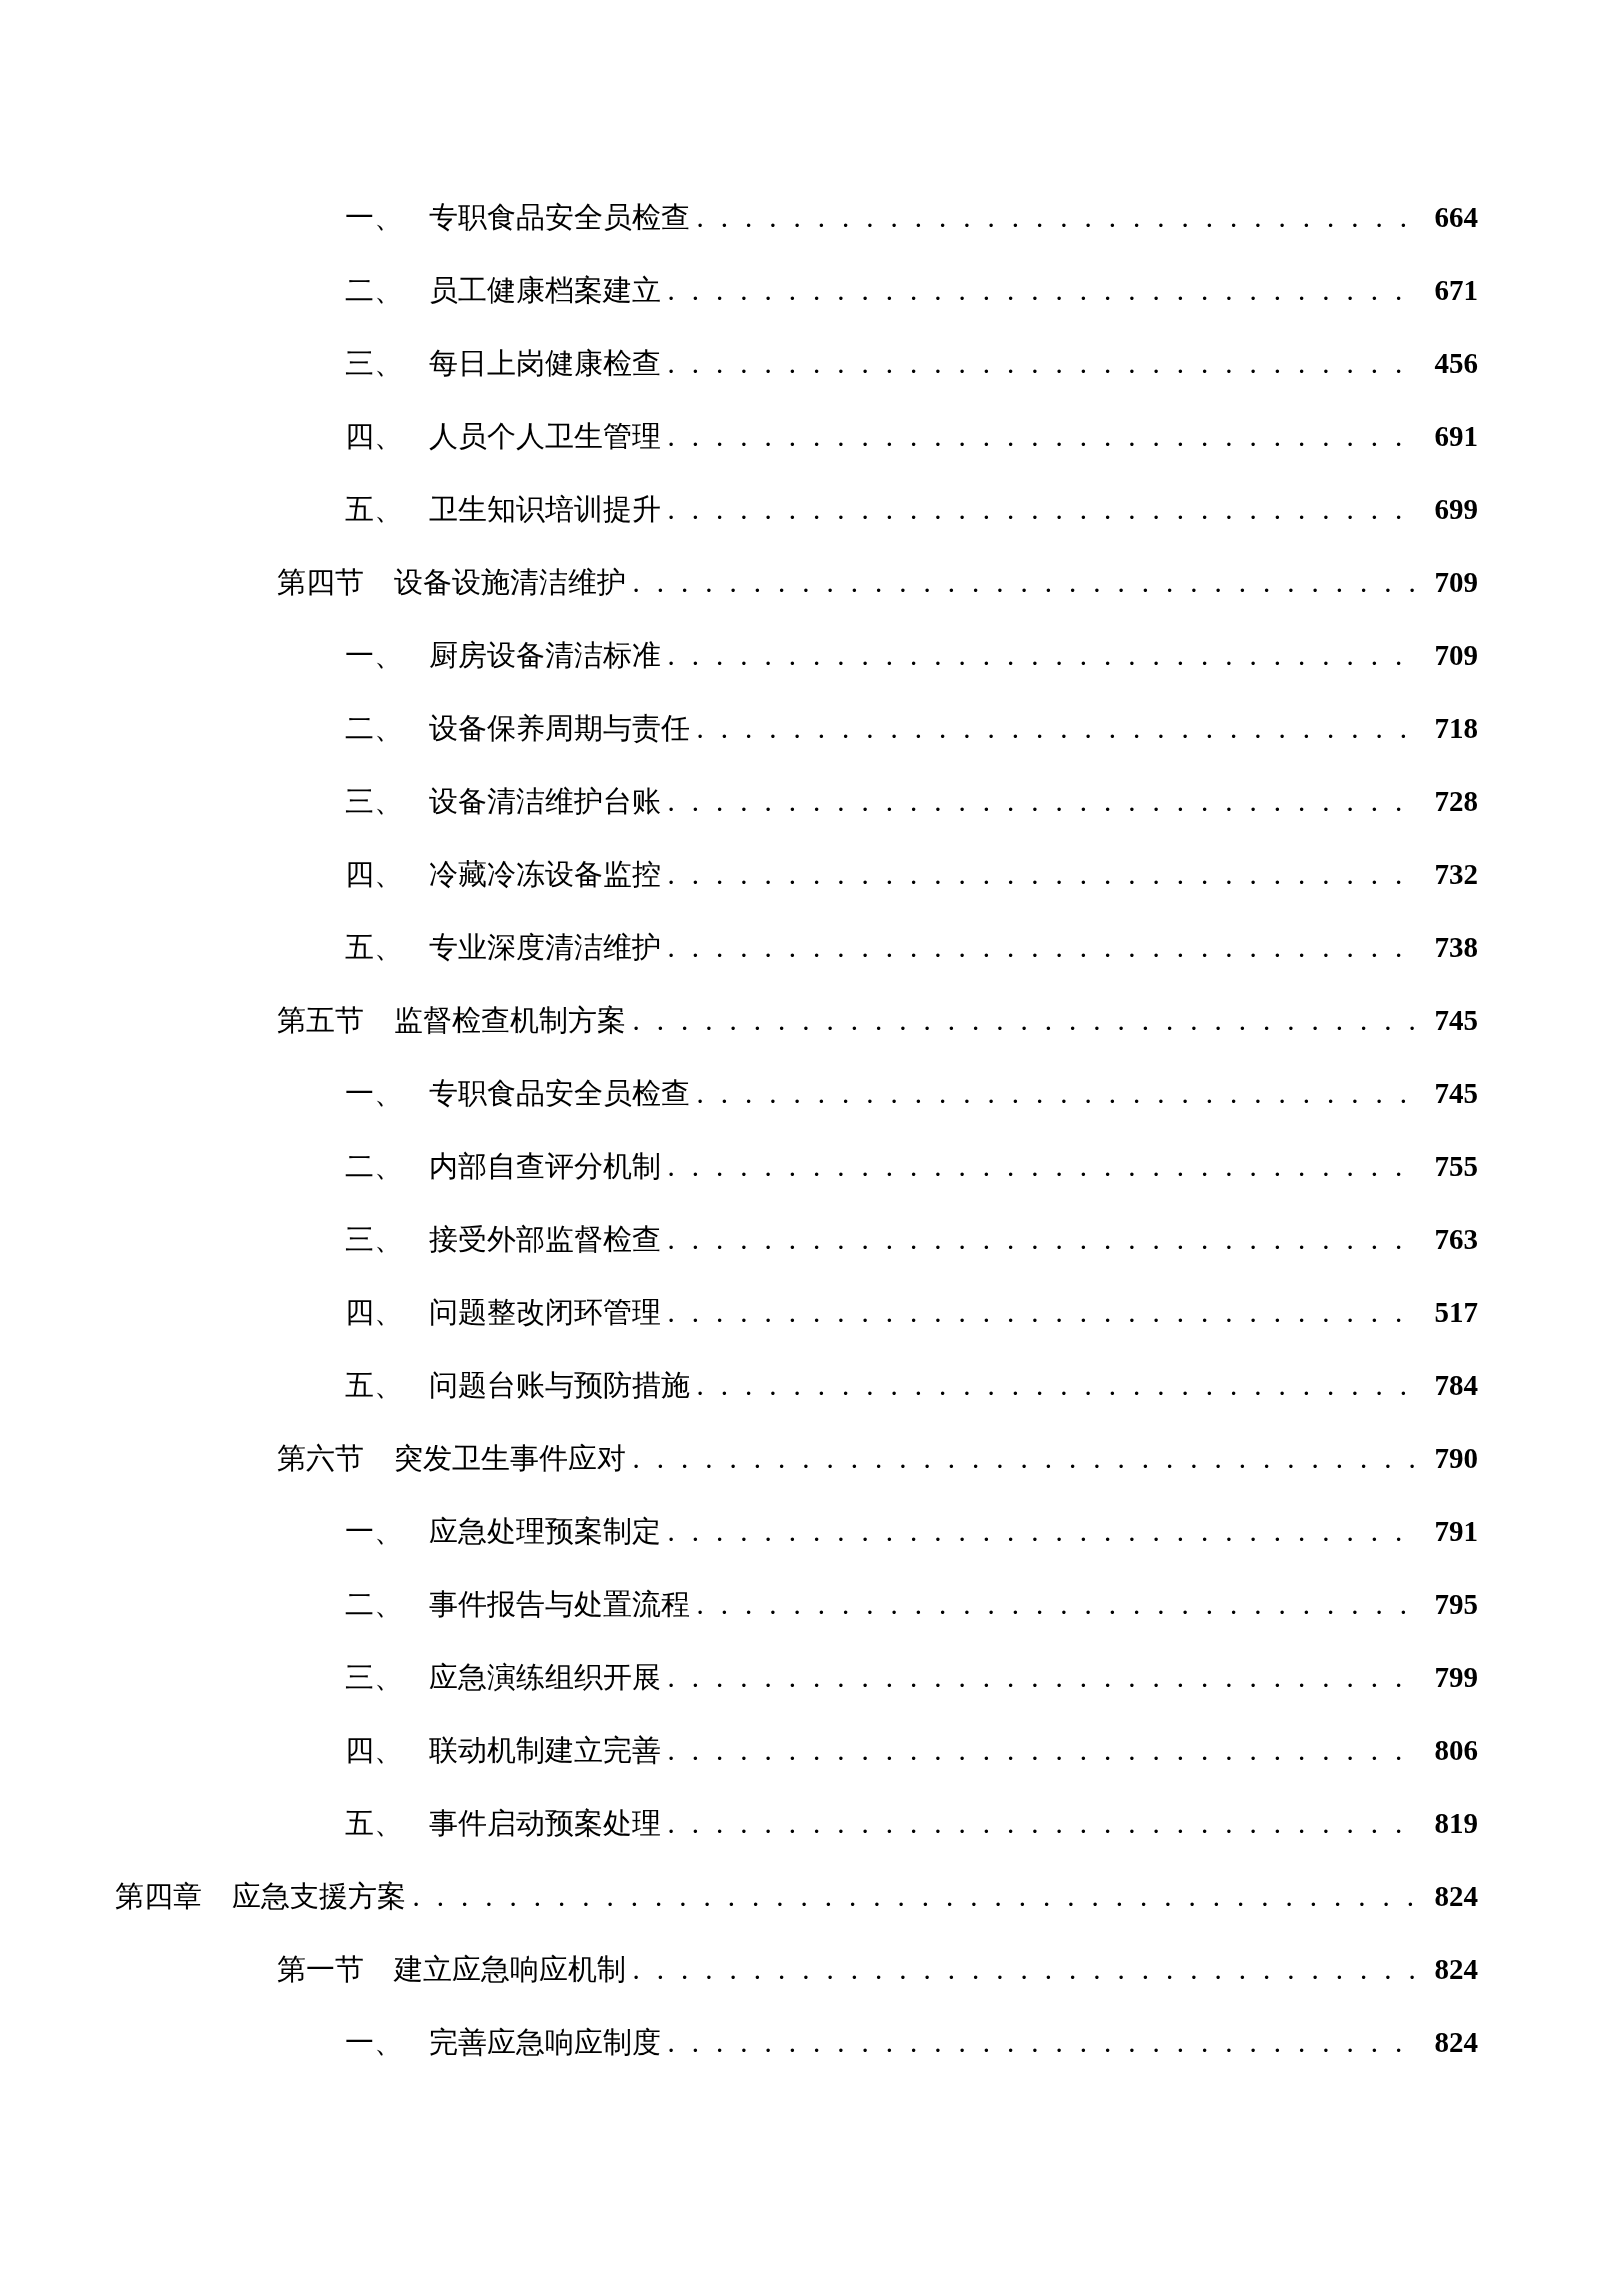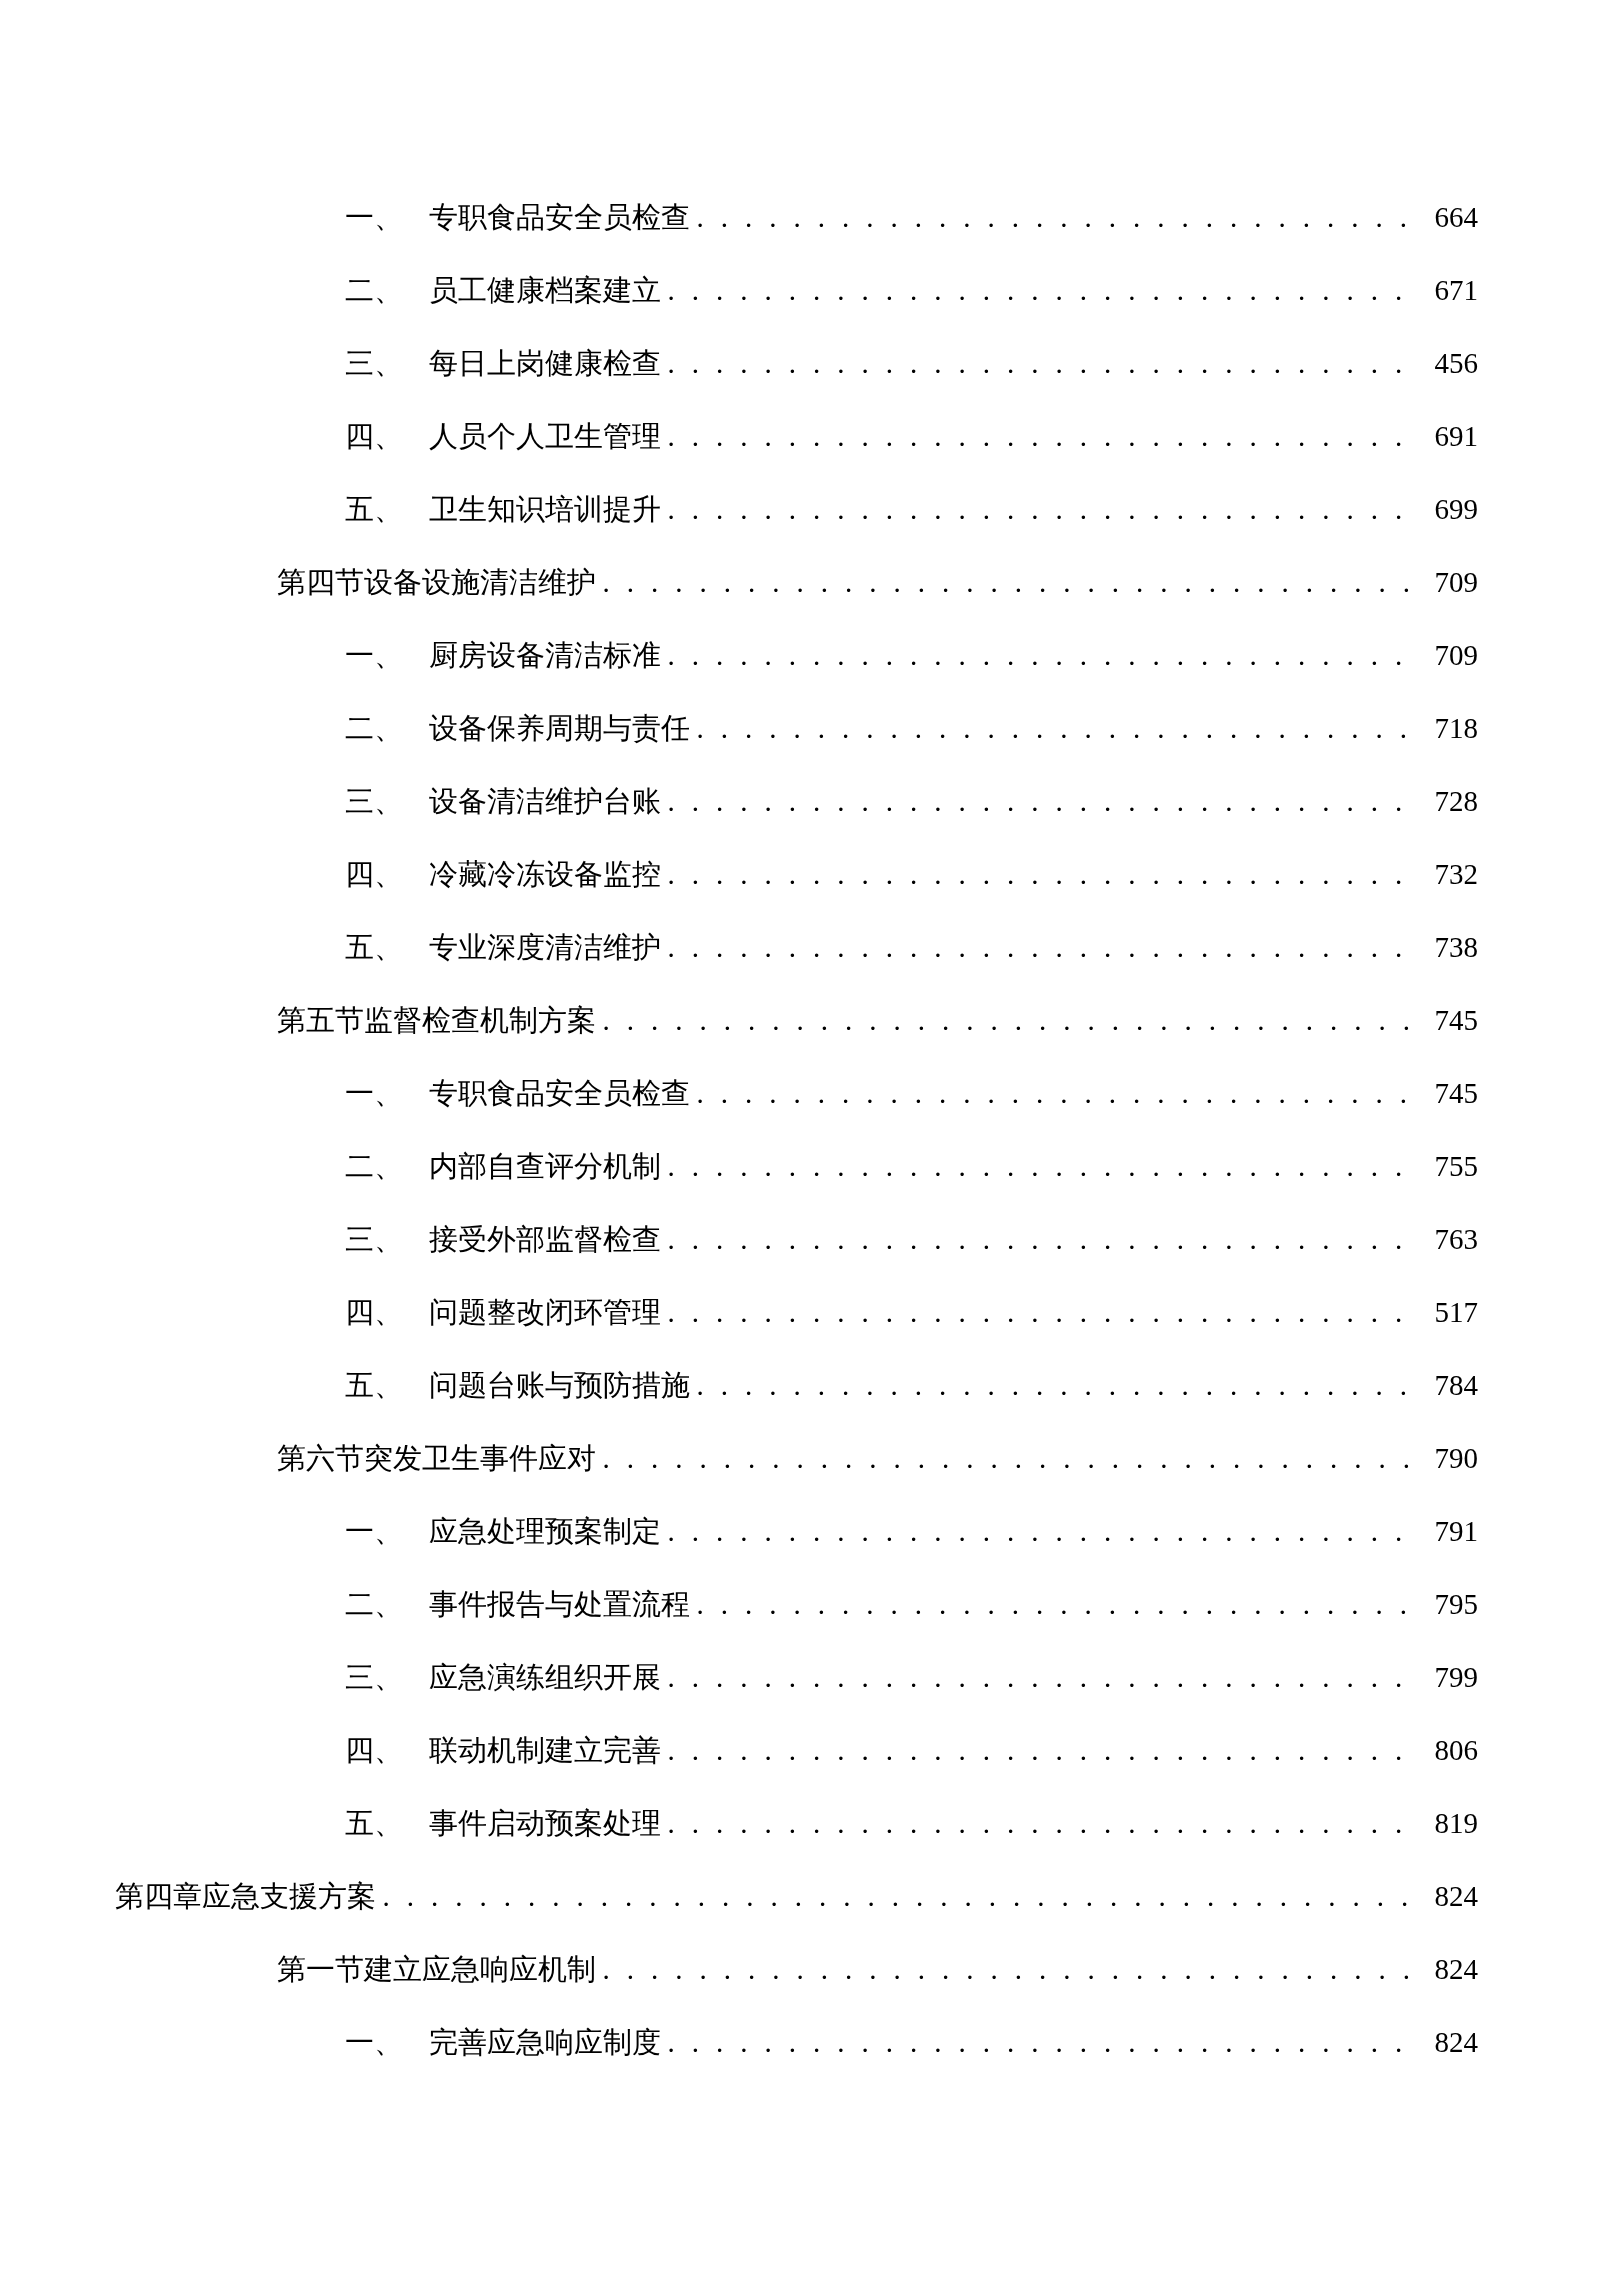--- a/index.html
+++ b/index.html
@@ -26,35 +26,36 @@
     display: flex;
     align-items: baseline;
     white-space: nowrap;
     box-sizing: border-box;
     padding-right: 145px;
   }
   .lvl-1 { padding-left: 115px; }
   .lvl-2 { padding-left: 277px; }
   .lvl-3 { padding-left: 345px; }
   .toc-num { flex: none; }
-  .lvl-1 .toc-num, .lvl-2 .toc-num { }
+  .lvl-1 .toc-num, .lvl-2 .toc-num { margin-right: 30px; }
   .lvl-3 .toc-num { margin-right: 26px; }
   .toc-title { flex: none; }
   .toc-leader {
     flex: 1 1 auto;
     min-width: 0;
     overflow: hidden;
     margin-left: 6.5px;
     letter-spacing: 17px;
   }
   .toc-page {
     flex: none;
     margin-left: 19.6px;
     text-align: right;
     min-width: 43px;
+    font-weight: bold;
   }
 </style>
 </head>
 <body>
 
 <div class="page" style="background: rgb(255, 255, 255); color: rgb(0, 0, 0);">
   <div class="toc" id="toc-container">
       <div class="toc-row lvl-3">
     <span class="toc-num">一、</span>
     <span class="toc-title">专职食品安全员检查</span>

